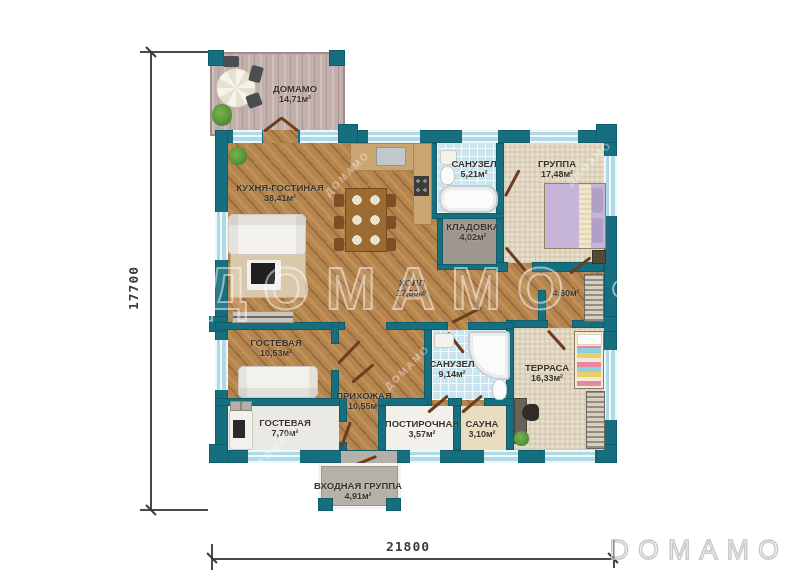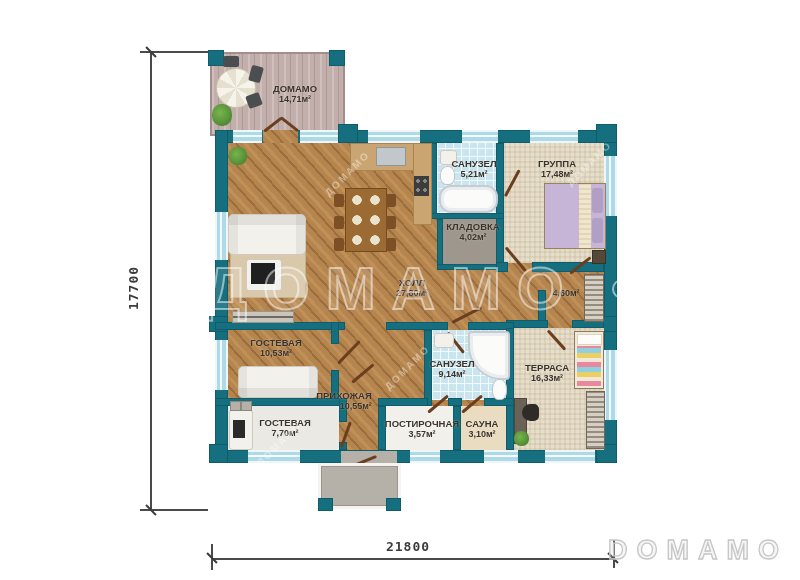--- a/index.html
+++ b/index.html
@@ -38,21 +38,21 @@
   .dimtxt{position:absolute;color:#3c3c3c;font-family:"DejaVu Sans Mono",monospace;
           font-weight:700;font-size:13px;letter-spacing:1px;}
   .wm-big{position:absolute;left:392px;top:288px;transform:translate(-50%,-50%);
           font-weight:700;font-size:60px;letter-spacing:16px;white-space:nowrap;
           color:rgba(255,255,255,.10);-webkit-text-stroke:2px rgba(255,255,255,.5);pointer-events:none;}
   .wm-small{position:absolute;font-weight:700;font-size:10px;color:rgba(255,255,255,.4);
           transform:rotate(-45deg);letter-spacing:2px;pointer-events:none;}
   .wm-ring{position:absolute;width:16px;height:16px;border:2px solid rgba(255,255,255,.55);
           border-radius:50%;pointer-events:none;}
   .logo{position:absolute;right:12px;bottom:14px;font-size:27px;letter-spacing:9px;
-        color:rgba(198,198,198,.18);-webkit-text-stroke:1.3px #c6c6c6;font-weight:700;margin-top:47px;}
+        color:rgba(198,198,198,.18);-webkit-text-stroke:1.3px #c6c6c6;font-weight:400;margin-top:47px;}
   .furn{position:absolute;}
   .hatch{background:repeating-linear-gradient(0deg,#948c7e 0 2px,#d6cfc2 2px 5px);border:1px solid #6e675c;}
   .whitebox{background:#f3f1ec;border:1px solid #cfc9bf;border-radius:3px;}
 </style>
 </head>
 <body>
 
 <div id="canvas">
 
   <div class="dline" style="left:150px;top:52px;width:1.5px;height:458px;"></div>
@@ -222,20 +222,24 @@
   <div class="furn" style="left:241px;top:401px;width:9px;height:8px;background:#b5b1a9;border:1px solid #8c8880;"></div>
 
   <div class="floor porchf" style="left:318px;top:463px;width:77px;height:40px;"></div>
   <div class="wall" style="left:318px;top:498px;width:15px;height:13px;"></div>
   <div class="wall" style="left:386px;top:498px;width:15px;height:13px;"></div>
 
   <div class="rlabel" style="left:295px;top:94px;">
     <span class="rname">ДОМАМО</span>
     <span class="rarea">14,71м²</span>
   </div>
+  <div class="rlabel" style="left:280px;top:193px;">
+    <span class="rname">КУХНЯ-ГОСТИНАЯ</span>
+    <span class="rarea">38,41м²</span>
+  </div>
   <div class="rlabel" style="left:474px;top:169px;">
     <span class="rname">САНУЗЕЛ</span>
     <span class="rarea">5,21м²</span>
   </div>
   <div class="rlabel" style="left:557px;top:169px;">
     <span class="rname">ГРУППА</span>
     <span class="rarea">17,48м²</span>
   </div>
   <div class="rlabel" style="left:473px;top:232px;">
     <span class="rname">КЛАДОВКА</span>
@@ -254,35 +258,39 @@
     <span class="rarea">10,53м²</span>
   </div>
   <div class="rlabel" style="left:452px;top:369px;">
     <span class="rname">САНУЗЕЛ</span>
     <span class="rarea">9,14м²</span>
   </div>
   <div class="rlabel" style="left:547px;top:373px;">
     <span class="rname">ТЕРРАСА</span>
     <span class="rarea">16,33м²</span>
   </div>
-  <div class="rlabel" style="left:344px;top:401px;text-align:right;">
+  <div class="rlabel" style="left:364px;top:401px;">
     <span class="rname">ПРИХОЖАЯ</span>
     <span class="rarea">10,55м²</span>
   </div>
   <div class="rlabel" style="left:285px;top:428px;">
     <span class="rname">ГОСТЕВАЯ</span>
     <span class="rarea">7,70м²</span>
   </div>
   <div class="rlabel" style="left:422px;top:429px;">
     <span class="rname">ПОСТИРОЧНАЯ</span>
     <span class="rarea">3,57м²</span>
   </div>
   <div class="rlabel" style="left:482px;top:429px;">
     <span class="rname">САУНА</span>
     <span class="rarea">3,10м²</span>
+  </div>
+  <div class="rlabel" style="left:358px;top:491px;">
+    <span class="rname">ВХОДНАЯ ГРУППА</span>
+    <span class="rarea">4,91м²</span>
   </div>
 
   <div class="wm-big">ДОМАМО</div>
   <div class="wm-ring" style="left:612px;top:279px;"></div>
   <div class="wm-small" style="left:318px;top:168px;">ДОМАМО</div>
   <div class="wm-small" style="left:560px;top:158px;">ДОМАМО</div>
   <div class="wm-small" style="left:378px;top:362px;">ДОМАМО</div>
   <div class="wm-small" style="left:250px;top:438px;">ДОМАМО</div>
 
   <div class="logo">DOMAMO</div>

